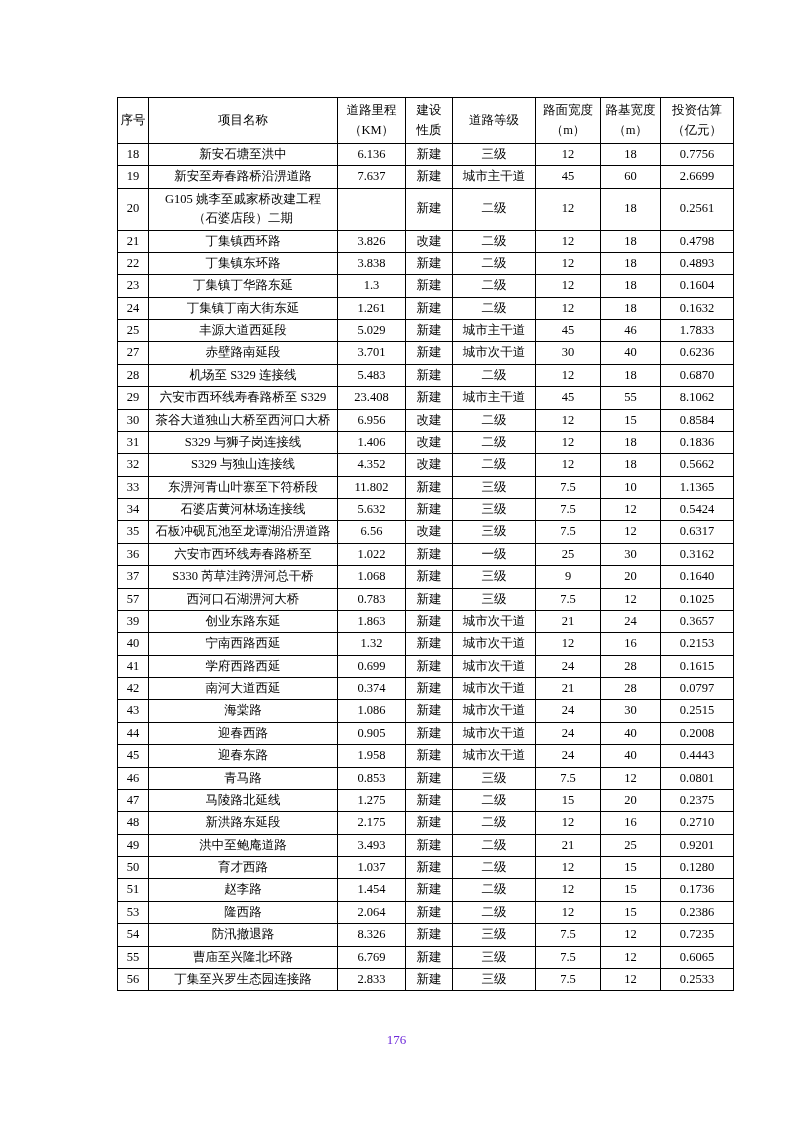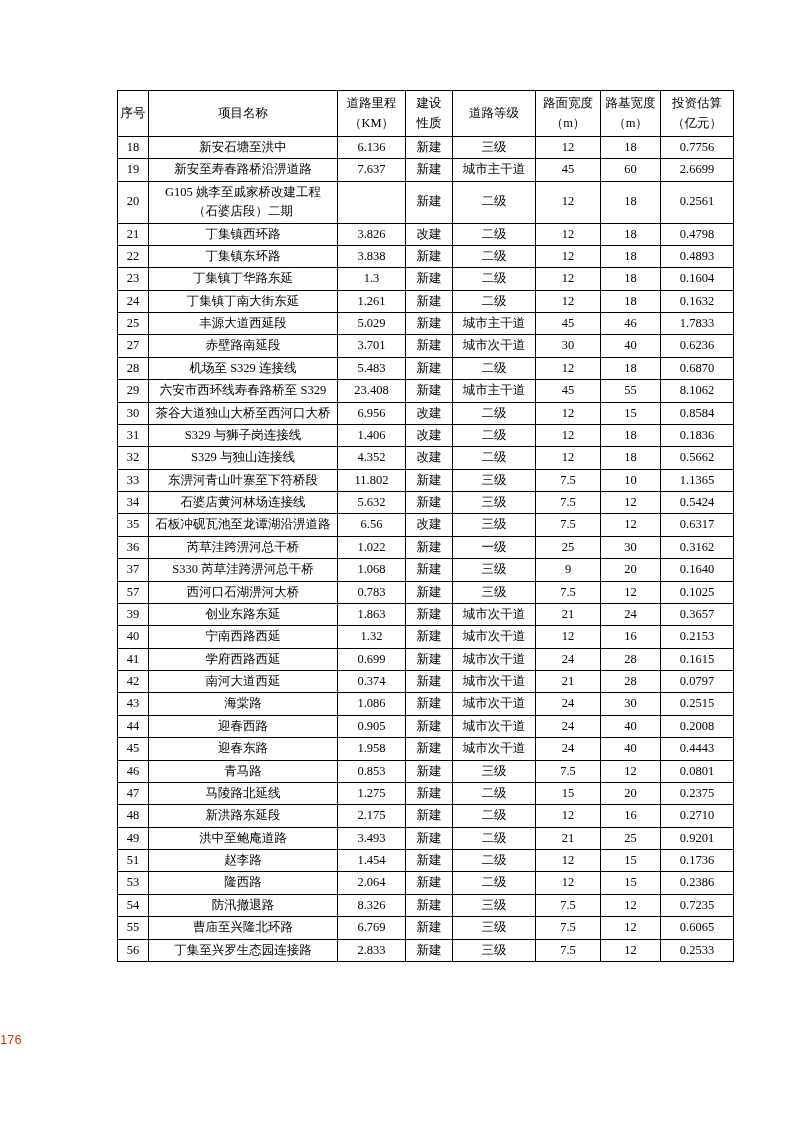--- a/index.html
+++ b/index.html
@@ -10,21 +10,21 @@
     height: 1122px;
     margin: 0 auto;
     background: #ffffff;
     overflow: hidden;
     font-family: "Liberation Serif", "DejaVu Serif", serif;
     color: #000000;
   }
   table.road-table {
     position: absolute;
     left: 117px;
-    top: 90px;
+    top: 97px;
     width: 616px;
     border-collapse: collapse;
     table-layout: fixed;
     padding-left: 32px;
   }
   .road-table th, .road-table td {
     border: 1px solid #000000;
     text-align: center;
     vertical-align: middle;
     padding: 1px 2px;
@@ -37,24 +37,24 @@
     height: 43px;
     white-space: pre-line;
   }
   .road-table tbody tr { height: 22px; }
   .road-table td.name-cell { padding: 1px 4px; }
   .page-number {
     position: absolute;
     top: 1032px;
     left: 0;
     width: 100%;
-    text-align: left;
-    font-family: Liberation Sans, sans-serif;
+    text-align: center;
+    font-family: Liberation Serif, serif;
     font-size: 13px;
-    color: #c2410c;
+    color: #6d28d9;
   }
 </style>
 </head>
 <body>
 
 <div class="page">
 
   <table class="road-table">
     <colgroup>
       <col style="width:31px">
@@ -249,21 +249,21 @@
       <td class="name-cell">石板冲砚瓦池至龙谭湖沿淠道路</td>
       <td>6.56</td>
       <td>改建</td>
       <td>三级</td>
       <td>7.5</td>
       <td>12</td>
       <td>0.6317</td>
     </tr>
         <tr>
       <td>36</td>
-      <td class="name-cell">芮草洼跨淠河总干桥</td>
+      <td class="name-cell">六安市西环线寿春路桥至</td>
       <td>1.022</td>
       <td>新建</td>
       <td>一级</td>
       <td>25</td>
       <td>30</td>
       <td>0.3162</td>
     </tr>
         <tr>
       <td>37</td>
       <td class="name-cell">S330 芮草洼跨淠河总干桥</td>
@@ -386,20 +386,30 @@
     </tr>
         <tr>
       <td>49</td>
       <td class="name-cell">洪中至鲍庵道路</td>
       <td>3.493</td>
       <td>新建</td>
       <td>二级</td>
       <td>21</td>
       <td>25</td>
       <td>0.9201</td>
+    </tr>
+        <tr>
+      <td>50</td>
+      <td class="name-cell">育才西路</td>
+      <td>1.037</td>
+      <td>新建</td>
+      <td>二级</td>
+      <td>12</td>
+      <td>15</td>
+      <td>0.1280</td>
     </tr>
         <tr>
       <td>51</td>
       <td class="name-cell">赵李路</td>
       <td>1.454</td>
       <td>新建</td>
       <td>二级</td>
       <td>12</td>
       <td>15</td>
       <td>0.1736</td>

